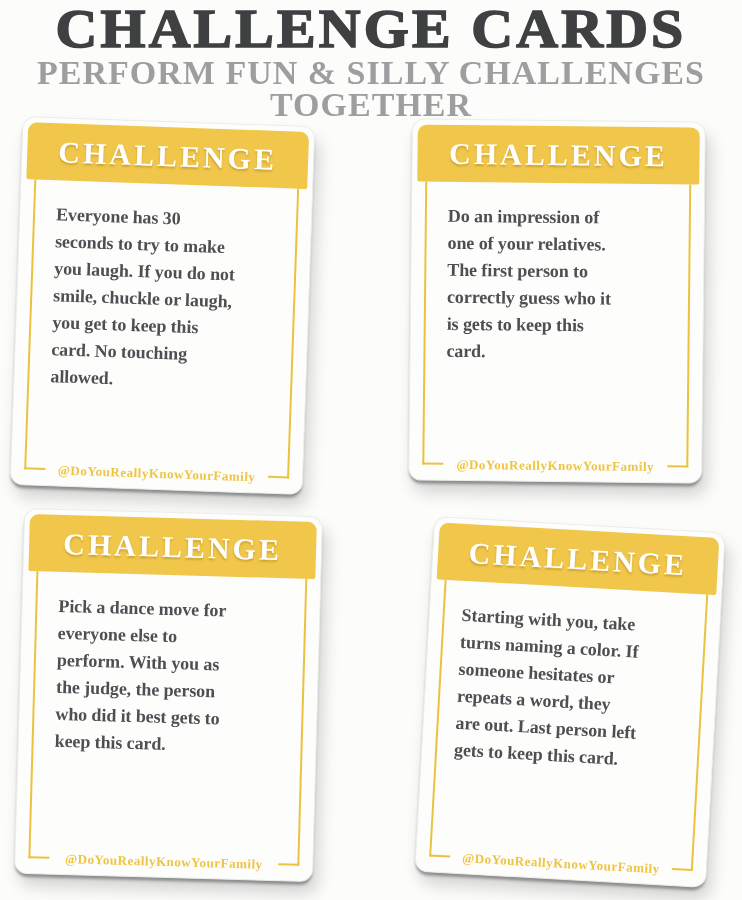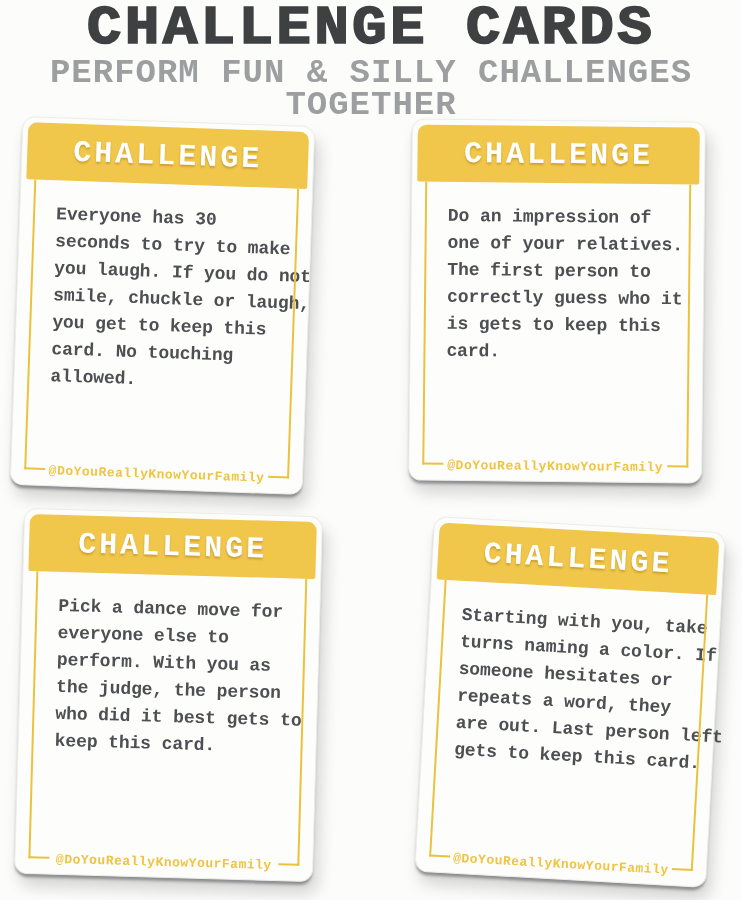--- a/index.html
+++ b/index.html
@@ -13,21 +13,21 @@
     --card-bg:#FDFDFC;
     --page-bg:#FCFCFB;
   }
   *{margin:0;padding:0;box-sizing:border-box;}
   html,body{background:#fff;}
   .page{
     position:relative;
     width:742px;height:900px;
     background:var(--page-bg);
     overflow:hidden;
-    font-family:Liberation Mono, monospace;
+    font-family:Liberation Serif, serif;
   }
   .page-title{
     position:absolute;top:0;left:0;width:100%;
     text-align:center;
     font-size:54px;line-height:58px;
     font-weight:bold;
     letter-spacing:3px;
     color:var(--title-text);
     -webkit-text-stroke:1.6px var(--title-text);
     transform:scaleX(1.07);

